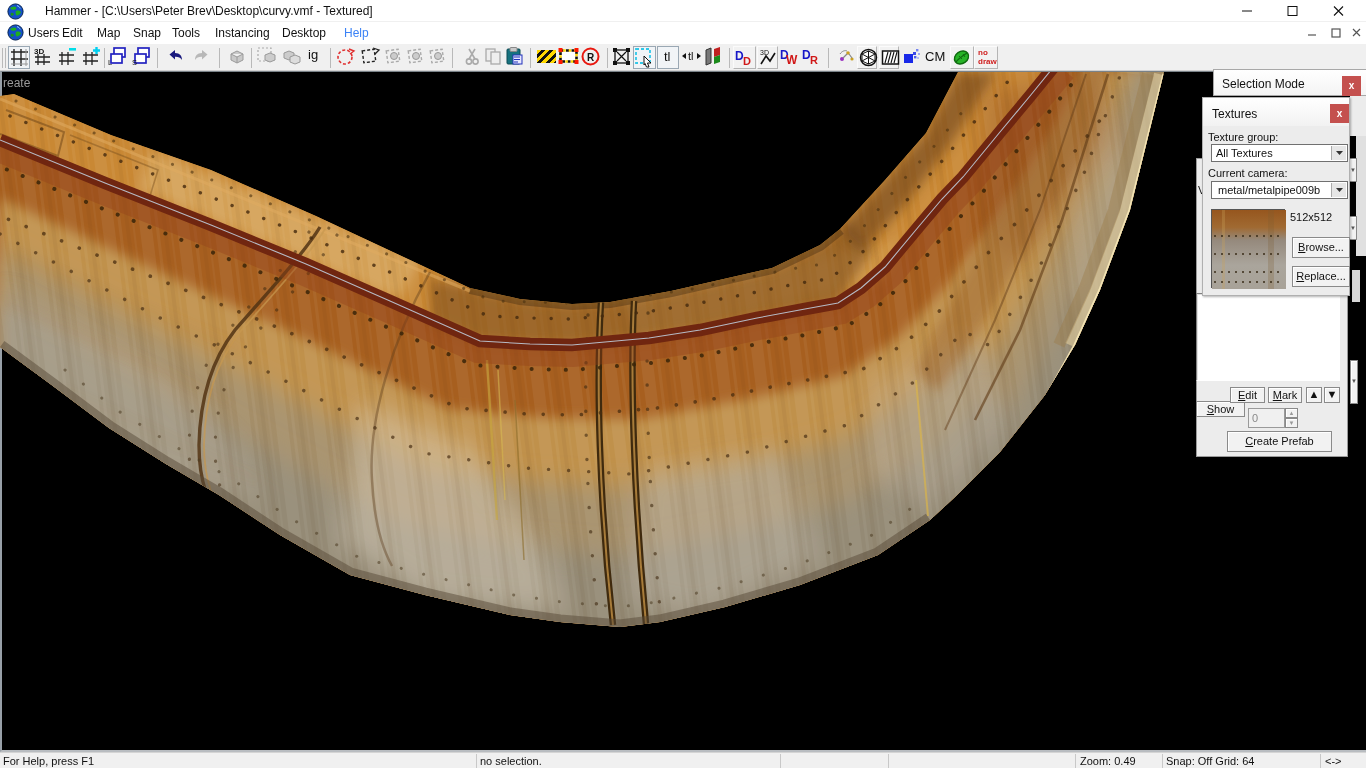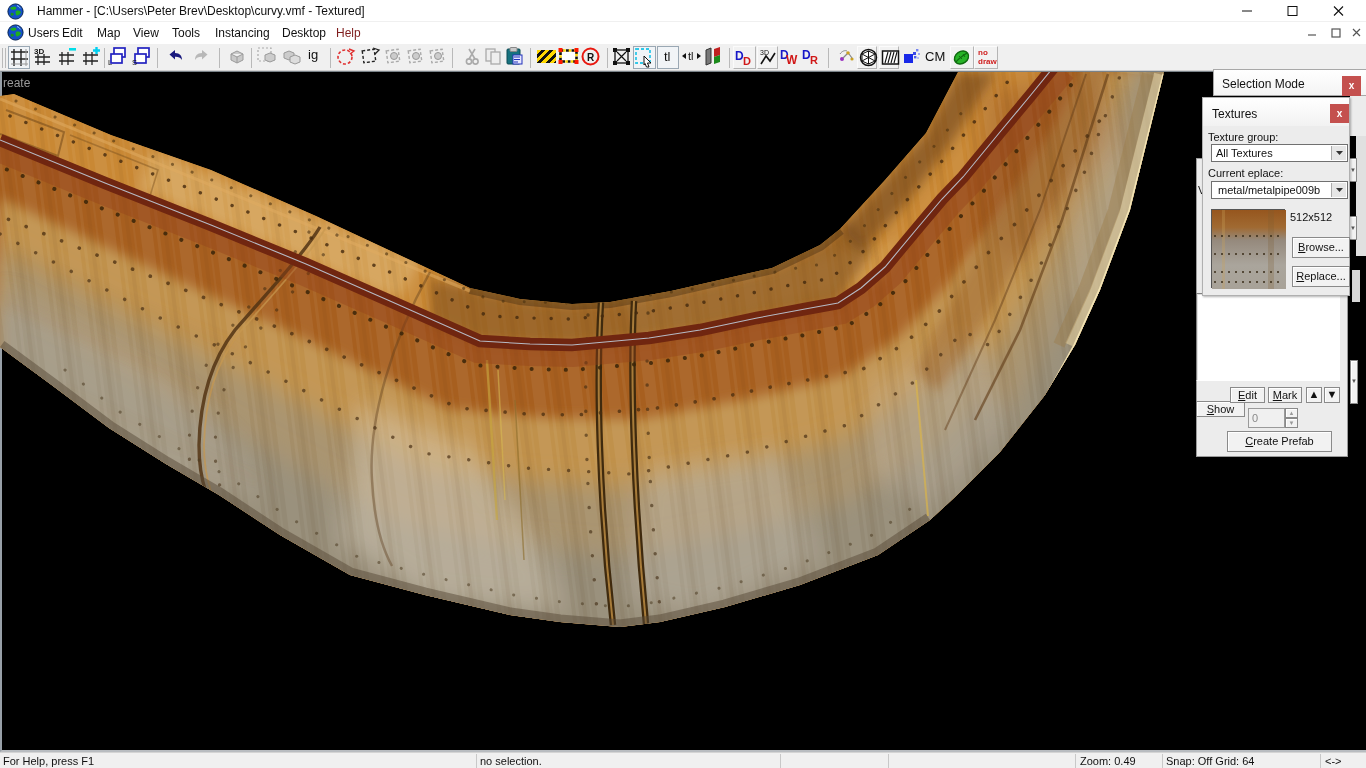--- a/index.html
+++ b/index.html
@@ -9,44 +9,44 @@
 <body>
 
 <div class="abs" style="left:0;top:0;width:1366px;height:22px;background:#ffffff;border-bottom:1px solid #f0f0f0">
   <div class="abs" style="left:7px;top:3px"><svg width="17" height="17" viewBox="0 0 17 17">
 <circle cx="8.5" cy="8.5" r="7.6" fill="#1450c8" stroke="#06244f" stroke-width="1"></circle>
 <path d="M3,5 C5,3.4 7,3 9,4 C10,5 9,6.6 7,6.8 C5.4,7 4,6.4 3,5 Z" fill="#1fae1f"></path>
 <path d="M9,8 C11,7 13,7.6 14,9 C13.4,11 11.6,12.4 9.6,12.6 C8.4,11.4 8.2,9.4 9,8 Z" fill="#1fae1f"></path>
 <path d="M4,10 C5.2,9.6 6.4,10 7,11 C6.6,12.4 5.2,13 4,12.4 C3.4,11.6 3.4,10.6 4,10 Z" fill="#17931f"></path>
 <path d="M10,2.6 C11.4,3 12.6,4 13.2,5.4" stroke="#9fd4ff" stroke-width="1" fill="none"></path>
 </svg></div>
-  <div class="abs" style="left:37px;top:4px;font:12px 'Liberation Sans';color:#111">Hammer - [C:\Users\Peter Brev\Desktop\curvy.vmf - Textured]</div>
+  <div class="abs" style="left:45px;top:4px;font:12px 'Liberation Sans';color:#111">Hammer - [C:\Users\Peter Brev\Desktop\curvy.vmf - Textured]</div>
   <svg class="abs" style="left:1226px;top:0" width="140" height="22" viewBox="0 0 140 22">
     <path d="M16,11 H26" stroke="#111" stroke-width="1"></path>
     <rect x="62" y="6.5" width="9" height="9" fill="none" stroke="#111" stroke-width="1"></rect>
     <path d="M108,6.5 L117,15.5 M117,6.5 L108,15.5" stroke="#111" stroke-width="1.1"></path>
   </svg>
 </div>
 
 <div class="abs" style="left:0;top:22px;width:1366px;height:22px;background:#ffffff">
   <div class="abs" style="left:7px;top:2px"><svg width="17" height="17" viewBox="0 0 17 17">
 <circle cx="8.5" cy="8.5" r="7.6" fill="#1450c8" stroke="#06244f" stroke-width="1"></circle>
 <path d="M3,5 C5,3.4 7,3 9,4 C10,5 9,6.6 7,6.8 C5.4,7 4,6.4 3,5 Z" fill="#1fae1f"></path>
 <path d="M9,8 C11,7 13,7.6 14,9 C13.4,11 11.6,12.4 9.6,12.6 C8.4,11.4 8.2,9.4 9,8 Z" fill="#1fae1f"></path>
 <path d="M4,10 C5.2,9.6 6.4,10 7,11 C6.6,12.4 5.2,13 4,12.4 C3.4,11.6 3.4,10.6 4,10 Z" fill="#17931f"></path>
 <path d="M10,2.6 C11.4,3 12.6,4 13.2,5.4" stroke="#9fd4ff" stroke-width="1" fill="none"></path>
 </svg></div>
   <div style="position:absolute;left:28px;top:4px;font:12px 'Liberation Sans';color:#111">Users</div>
     <div style="position:absolute;left:62px;top:4px;font:12px 'Liberation Sans';color:#111">Edit</div>
     <div style="position:absolute;left:97px;top:4px;font:12px 'Liberation Sans';color:#111">Map</div>
-    <div style="position:absolute;left:133px;top:4px;font:12px 'Liberation Sans';color:#111">View</div>
+    <div style="position:absolute;left:133px;top:4px;font:12px 'Liberation Sans';color:#111">Snap</div>
     <div style="position:absolute;left:172px;top:4px;font:12px 'Liberation Sans';color:#111">Tools</div>
     <div style="position:absolute;left:215px;top:4px;font:12px 'Liberation Sans';color:#111">Instancing</div>
     <div style="position:absolute;left:282px;top:4px;font:12px 'Liberation Sans';color:#111">Desktop</div>
-    <div style="position:absolute;left:336px;top:4px;font:12px 'Liberation Sans';color:#7f1d1d">Help</div>
+    <div style="position:absolute;left:344px;top:4px;font:12px 'Liberation Sans';color:#3b82f6">Help</div>
   <svg class="abs" style="left:1300px;top:0" width="66" height="22" viewBox="0 0 66 22">
     <path d="M8,13 H16" stroke="#555" stroke-width="1.2"></path>
     <rect x="32" y="7" width="8" height="8" fill="none" stroke="#555" stroke-width="1.2"></rect>
     <path d="M53,7 L60,14 M60,7 L53,14" stroke="#555" stroke-width="1.2"></path>
   </svg>
 </div>
 
 <div class="abs" style="left:0;top:44px;width:1366px;height:27px;background:#f0f0f0;border-bottom:1px solid #d0d0d0">
 <div style="position:absolute;left:2px;top:4px;width:1px;height:20px;background:#b9b9b9"></div>
     <div style="position:absolute;left:5px;top:4px;width:1px;height:20px;background:#b9b9b9"></div>
@@ -438,21 +438,21 @@
   <div class="abs" style="left:0;top:0;width:146px;height:28px;background:linear-gradient(#ffffff,#f2f2f2)"></div>
   <div class="abs" style="left:9px;top:9px;font:12px 'Liberation Sans';color:#111">Textures</div>
   <div class="abs" style="left:127px;top:6px;width:19px;height:19px;background:#c4504e;color:#fff;font:bold 10px 'Liberation Sans';text-align:center;line-height:19px">x</div>
   <div class="lbl" style="left:5px;top:33px">Texture group:</div>
   <div class="abs" style="left:8px;top:46px;width:137px;height:18px;background:#fff;border:1px solid #707070">
      <div class="lbl" style="left:4px;top:2px">All Textures</div>
      <div class="abs" style="right:1px;top:1px;width:15px;height:14px;background:#e6e6e6;border-left:1px solid #aaa"><svg width="15" height="14">
           <path d="M4,5 L7.5,9 L11,5 Z" fill="#333"></path>
         </svg></div>
   </div>
-  <div class="lbl" style="left:5px;top:69px">Current eplace:</div>
+  <div class="lbl" style="left:5px;top:69px">Current camera:</div>
   <div class="abs" style="left:8px;top:83px;width:137px;height:18px;background:#fff;border:1px solid #707070">
      <div class="lbl" style="left:6px;top:2px">metal/metalpipe009b</div>
      <div class="abs" style="right:1px;top:1px;width:15px;height:14px;background:#e6e6e6;border-left:1px solid #aaa"><svg width="15" height="14">
           <path d="M4,5 L7.5,9 L11,5 Z" fill="#333"></path>
         </svg></div>
   </div>
   <div class="abs" style="left:8px;top:111px;width:74px;height:79px;border:1px solid #555">
     <svg width="74" height="79" viewBox="0 0 74 79">
         <defs>
           <linearGradient id="pg2" x1="0" y1="0" x2="0" y2="1">

